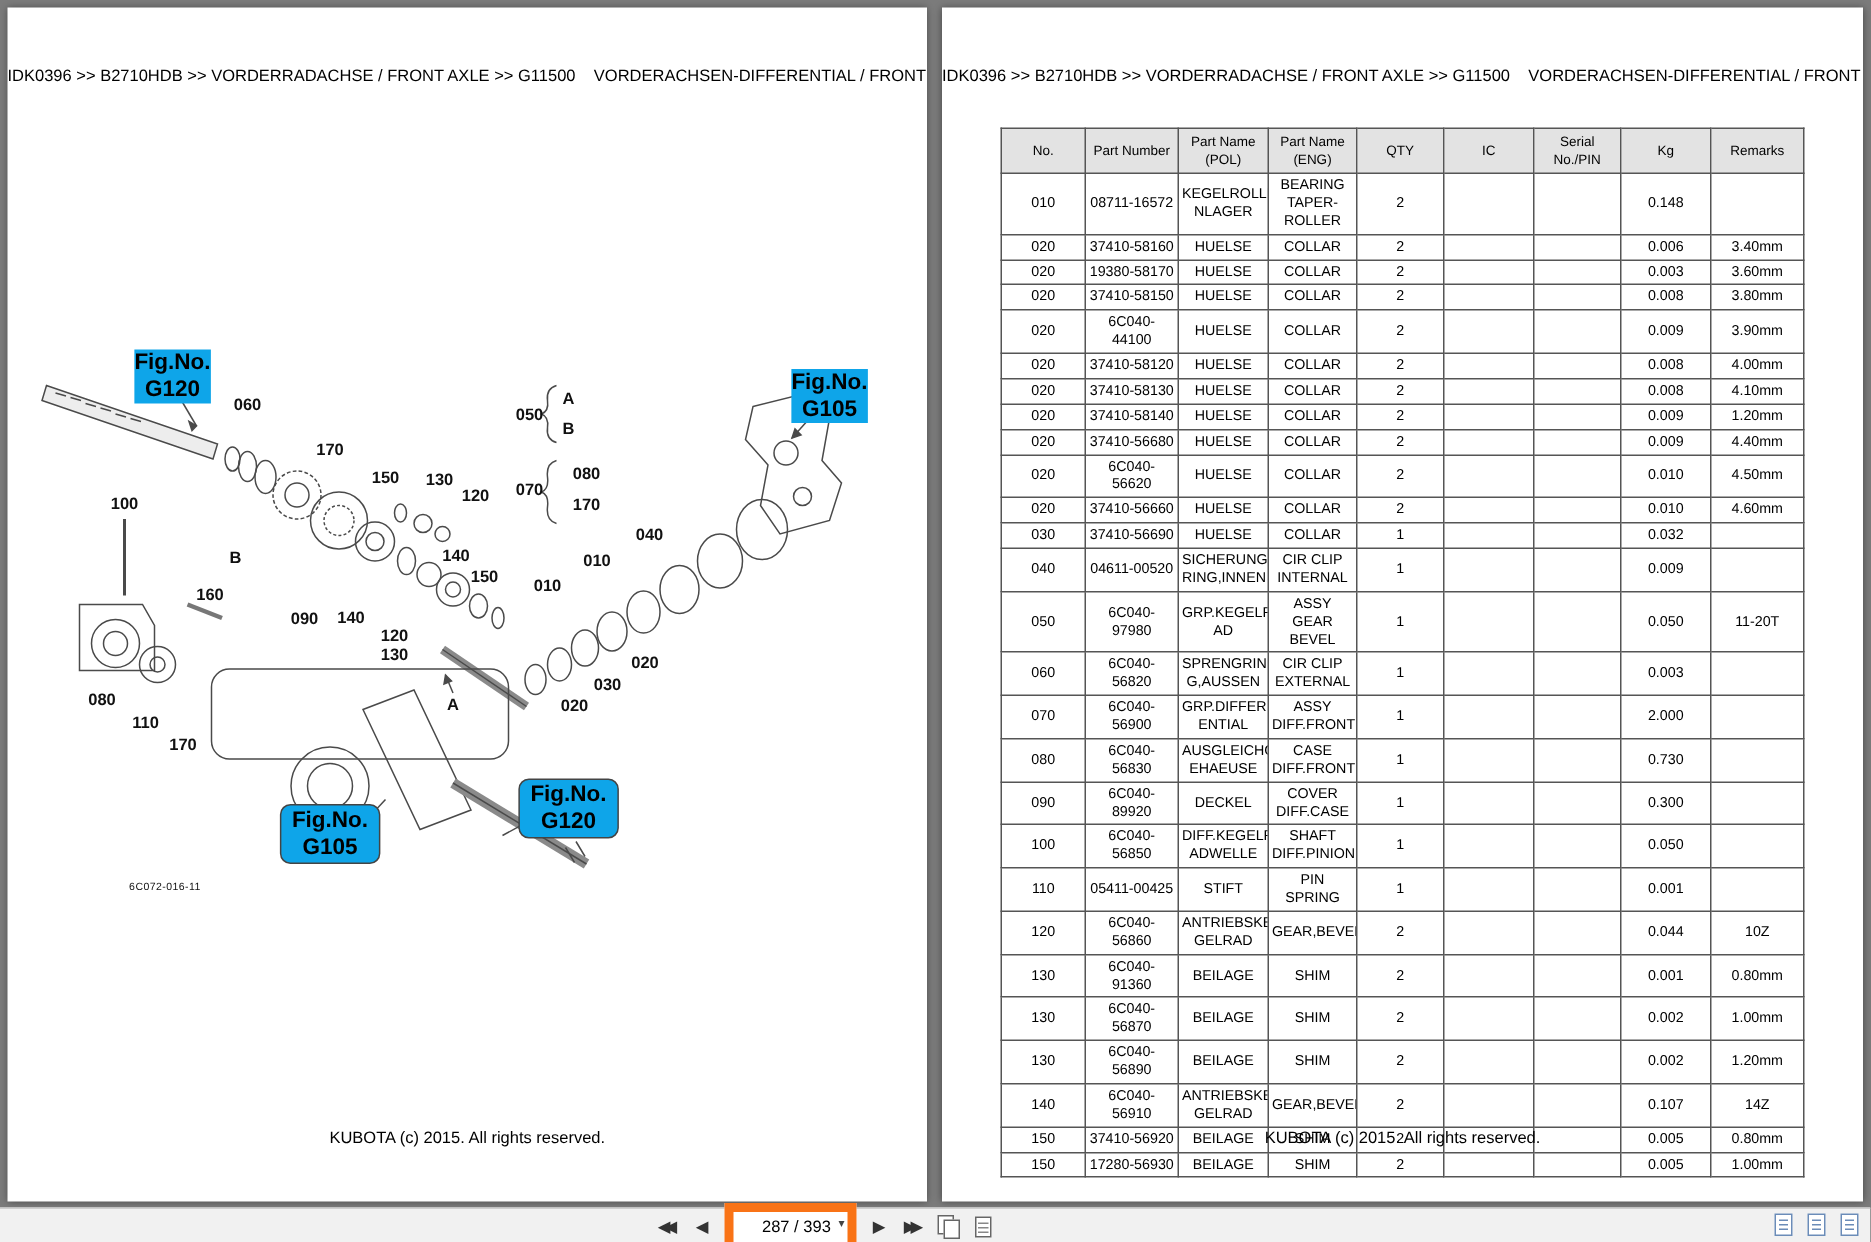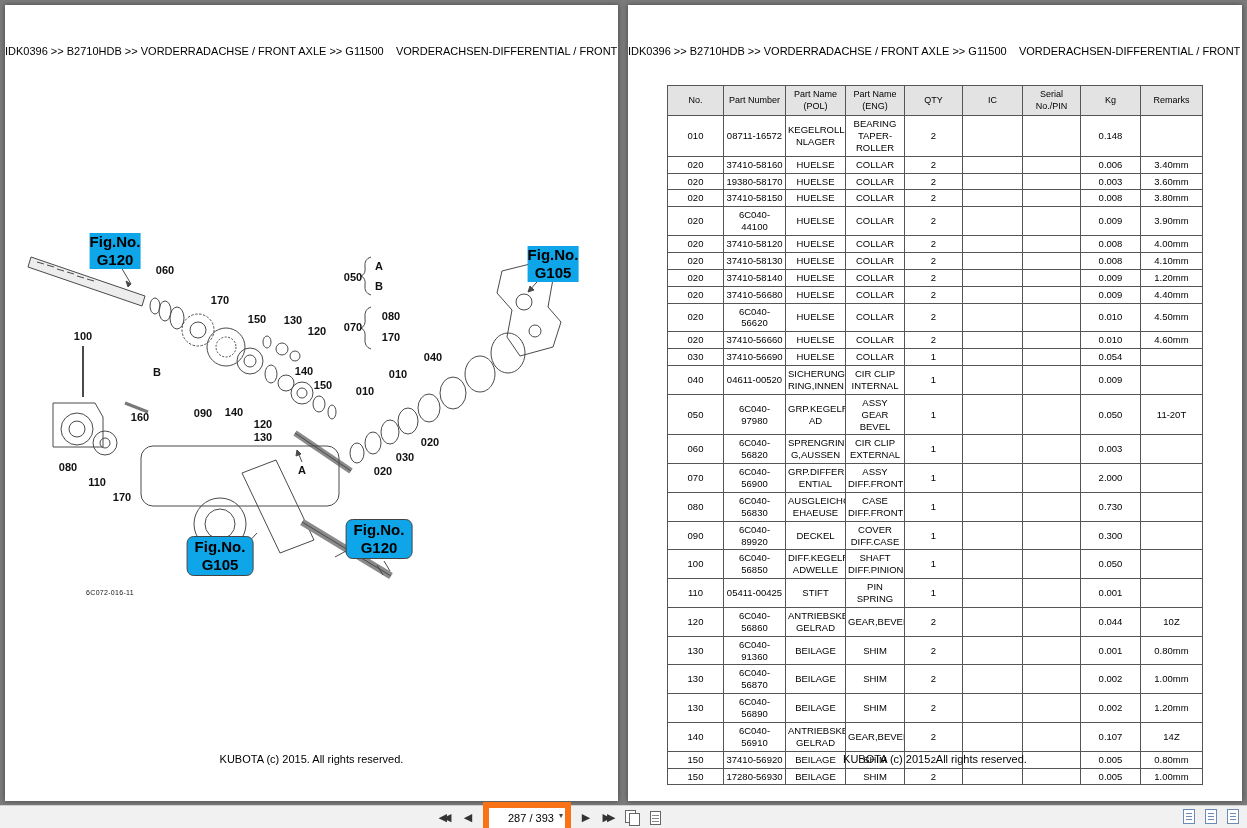--- a/index.html
+++ b/index.html
@@ -174,21 +174,21 @@
         <path d="M238,543 L252,528"></path>
       </g>
     </svg>
     <div>
         <span class="callout" style="left: 78px; top: 331px;">100</span>
         <span class="callout" style="left: 63px; top: 462px;">080</span>
         <span class="callout" style="left: 92px; top: 477px;">110</span>
         <span class="callout" style="left: 117px; top: 492px;">170</span>
         <span class="callout" style="left: 160px; top: 265px;">060</span>
         <span class="callout" style="left: 215px; top: 295px;">170</span>
-        <span class="callout" style="left: 135px; top: 412px;">160</span>
+        <span class="callout" style="left: 135px; top: 392px;">160</span>
         <span class="callout" style="left: 152px; top: 367px;">B</span>
         <span class="callout" style="left: 198px; top: 408px;">090</span>
         <span class="callout" style="left: 229px; top: 407px;">140</span>
         <span class="callout" style="left: 258px; top: 419px;">120</span>
         <span class="callout" style="left: 258px; top: 432px;">130</span>
         <span class="callout" style="left: 252px; top: 314px;">150</span>
         <span class="callout" style="left: 288px; top: 315px;">130</span>
         <span class="callout" style="left: 312px; top: 326px;">120</span>
         <span class="callout" style="left: 299px; top: 366px;">140</span>
         <span class="callout" style="left: 318px; top: 380px;">150</span>
@@ -378,21 +378,21 @@
           <td>4.60mm</td>
         </tr>
         <tr>
           <td>030</td>
           <td>37410-56690</td>
           <td>HUELSE</td>
           <td>COLLAR</td>
           <td>1</td>
           <td></td>
           <td></td>
-          <td>0.054</td>
+          <td>0.032</td>
           <td></td>
         </tr>
         <tr>
           <td>040</td>
           <td>04611-00520</td>
           <td>SICHERUNGS
 RING,INNEN</td>
           <td>CIR CLIP
 INTERNAL</td>
           <td>1</td>

